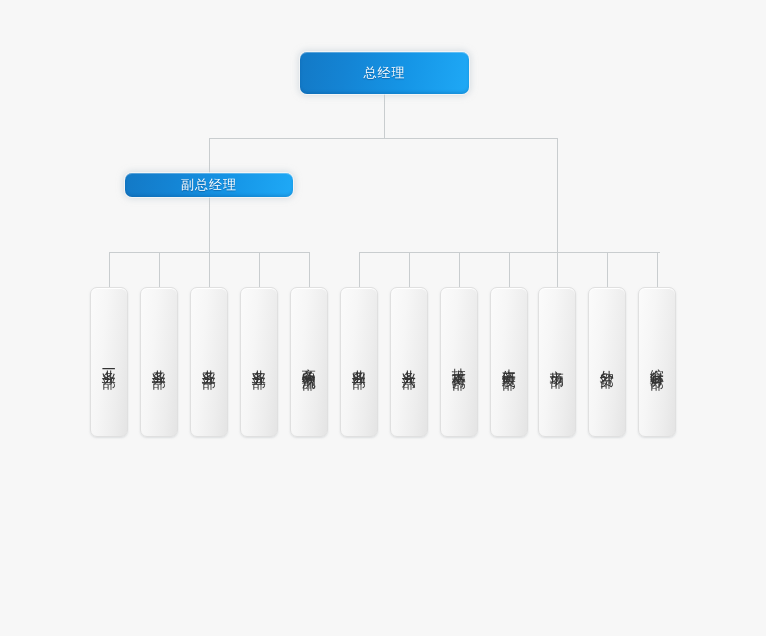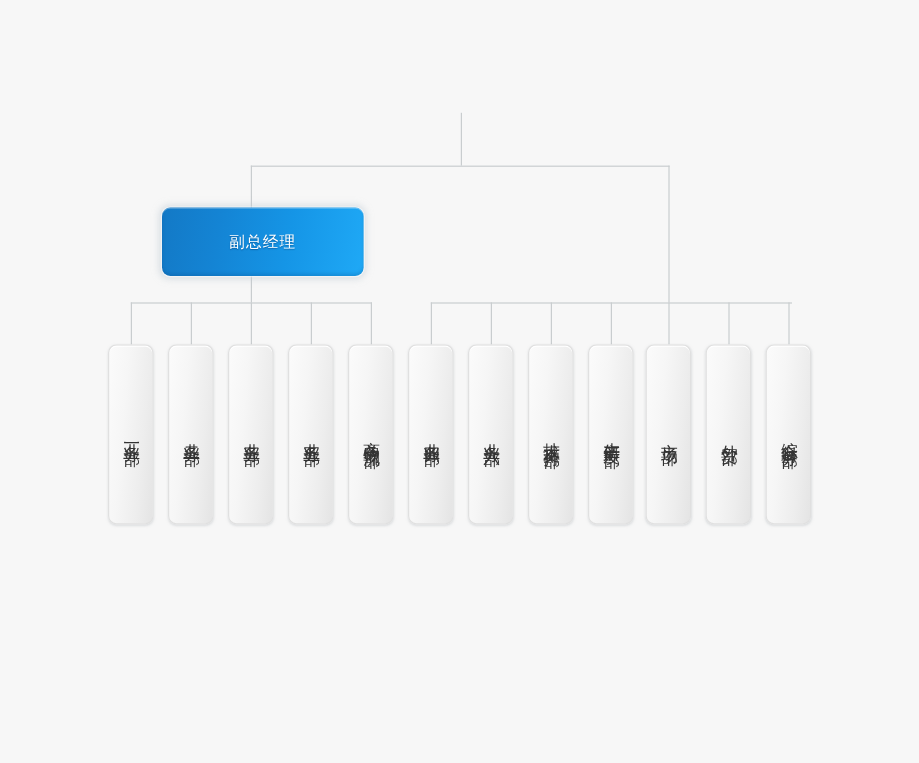--- a/index.html
+++ b/index.html
@@ -44,21 +44,21 @@
       inset 0 1px 0 rgba(255,255,255,0.30),
       inset 0 -2px 3px rgba(0,60,120,0.20);
     color: #ffffff;
     font-size: 13px;
     letter-spacing: 1px;
     text-shadow: 0 1px 1px rgba(0,40,90,0.45);
     white-space: nowrap;
   }
 
   #node-gm   { left: 300px; top: 52px;  width: 169px; height: 42px; }
-  #node-dgm  { left: 135px; top: 173px; width: 168px; height: 57px; }
+  #node-dgm  { left: 125px; top: 173px; width: 168px; height: 24px; }
 
   
   .node-dept {
     position: absolute;
     z-index: 3;
     top: 287px;
     width: 38px;
     height: 150px;
     border-radius: 7px;
     border: 1px solid #e0e0e0;
@@ -105,20 +105,23 @@
   <div class="line line-v" style="left:309px; top:252px; height:35px;"></div>
 
   <div class="line line-v" style="left:359px; top:252px; height:35px;"></div>
   <div class="line line-v" style="left:409px; top:252px; height:35px;"></div>
   <div class="line line-v" style="left:459px; top:252px; height:35px;"></div>
   <div class="line line-v" style="left:509px; top:252px; height:35px;"></div>
   <div class="line line-v" style="left:557px; top:252px; height:35px;"></div>
   <div class="line line-v" style="left:607px; top:252px; height:35px;"></div>
   <div class="line line-v" style="left:657px; top:252px; height:35px;"></div>
 
+  <div class="node-blue" id="node-gm">
+    <span>总经理</span>
+  </div>
 
   <div class="node-blue" id="node-dgm">
     <span>副总经理</span>
   </div>
 
   <div class="node-dept" style="left:90px;">
     <span class="dept-label">业务一部</span>
   </div>
   <div class="node-dept" style="left:140px;">
     <span class="dept-label">业务二部</span>

